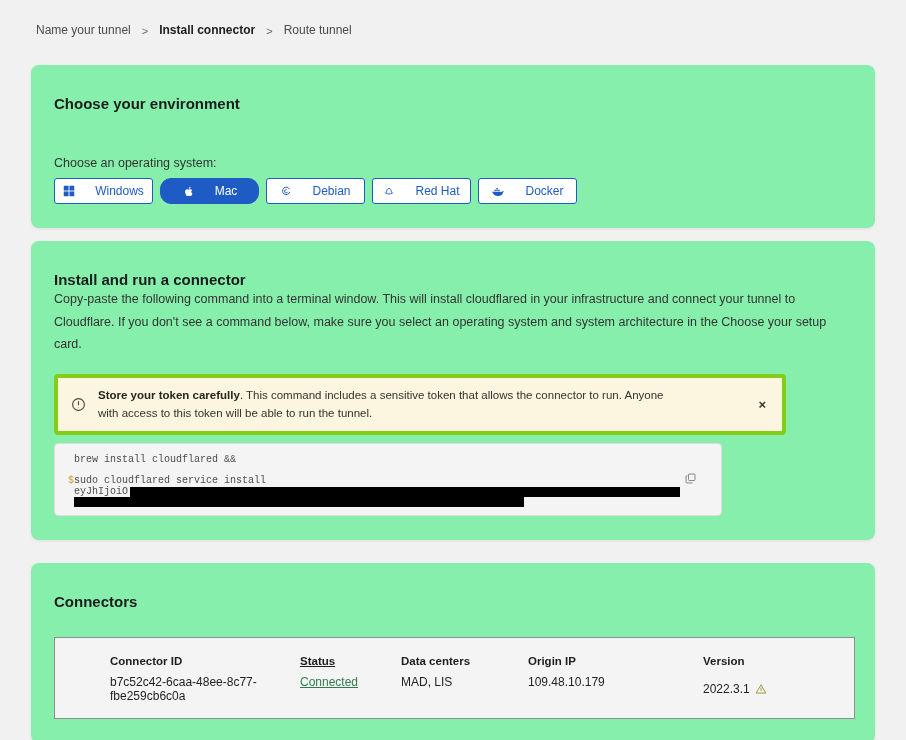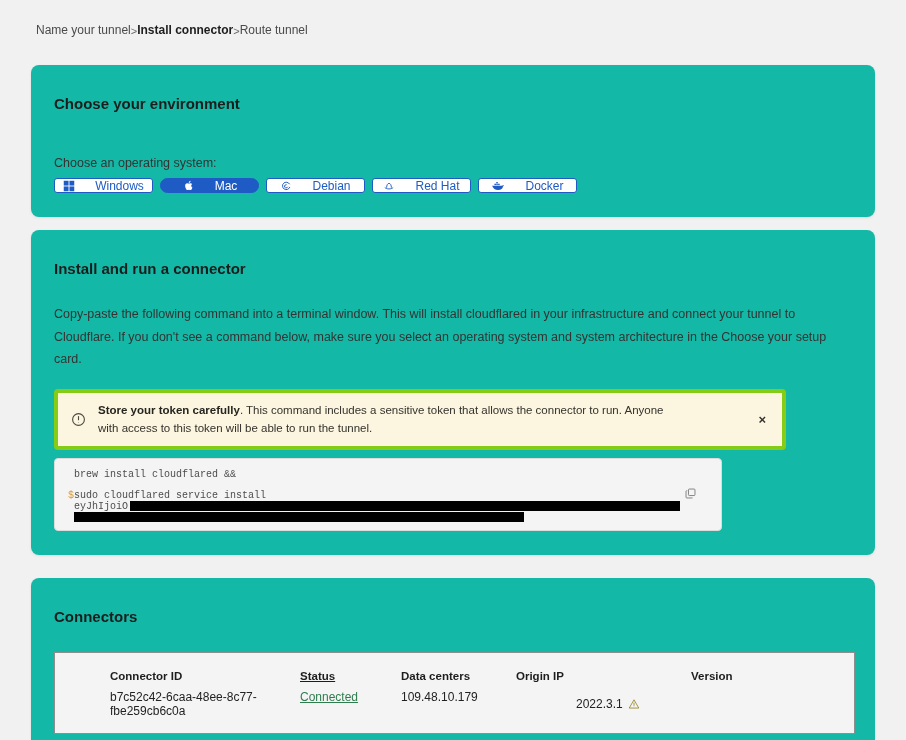--- a/index.html
+++ b/index.html
@@ -7,55 +7,55 @@
   body {
     font-family:"Liberation Sans", sans-serif;
     background:#f1f1f2;
     color:#222;
     overflow:hidden;
   }
   .page { width:906px; height:740px; position:relative; }
 
   
   .breadcrumb {
-    display:flex; align-items:flex-end; 
+    display:flex; align-items:flex-end; gap:11px;
     padding:23px 0 0 36px; font-size:12px; color:#4a4a4a;
   }
   .crumb { cursor:pointer; }
   .crumb.active { font-weight:bold; color:#1d1d1d; }
   .crumb-sep { color:#6b6b6b; font-size:11px; }
 
   
   .card {
-    background:#14b8a6; border-radius:8px;
+    background:#86efac; border-radius:8px;
     box-shadow:0 1px 3px rgba(0,0,0,.08);
     margin:0 31px; width:844px;
     padding:30px 24px 24px 23px;
   }
   .card-1 { margin-top:28px; }
   .card-2 { margin-top:13px; }
   .card-3 { margin-top:23px; }
   .card-title { font-size:15px; font-weight:bold; color:#1d1d1d; }
 
   
   .os-label { font-size:12.5px; color:#333; margin-top:44px; }
   .os-row { display:flex; gap:7px; margin-top:8px; }
   .os-btn {
-    width:99px; height:15px; border:1px solid #1e5bc4; border-radius:3px;
+    width:99px; height:26px; border:1px solid #1e5bc4; border-radius:3px;
     background:#fff; color:#1e5bc4; font-size:12px;
     display:flex; align-items:center; justify-content:center; gap:20px;
     cursor:pointer; font-family:"Liberation Sans", sans-serif;
   }
   .os-btn.selected { background:#1e5bc4; color:#fff;border-radius:11px; }
   .os-btn .ic { display:inline-flex; align-items:center; }
 
   
   .desc {
     font-size:12.5px; color:#333; line-height:1.8;
-    margin-top:26px; max-width:795px;
+    max-width:795px;
   }
   .warn-banner {
     width:732px; min-height:48px; margin-top:18px;
     background:#fcf5e0; border:4px solid #84cc16; border-radius:4px;
     display:flex; align-items:center; padding:8px 12px 8px 13px;
   }
   .warn-icon { color:#4b4b40; display:inline-flex; margin-right:12px; flex:none; }
   .warn-text { font-size:11.5px; color:#33332c; line-height:1.65; width:568px; }
   .warn-text b { color:#262620; }
   .warn-close {
@@ -63,21 +63,21 @@
     font-size:13px; font-weight:bold; color:#33332c; line-height:1; padding:2px 4px;
   }
   .code-block {
     position:relative; width:668px; height:73px; margin-top:8px;
     background:#f4f4f4; border:1px solid #dcdcdc; border-radius:4px;
     font-family:"Liberation Mono", monospace; font-size:10px; color:#4d4d4d;
   }
   .code-line { position:absolute; left:19px; white-space:nowrap; }
   .cl-1 { top:10px; }
   .cl-2 { top:31px; }
-  .cl-3 { top:42px; display:flex; }
+  .cl-3 { top:42px; display:flex; align-items:center; }
   .cl-4 { top:53px; }
   .code-prompt { position:absolute; left:13px; top:31px; color:#d9992e; }
   .redact { display:inline-block; background:#000; height:10px; }
   .redact-1 { width:550px; margin-left:2px; }
   .redact-2 { width:450px; margin-left:0; }
   .copy-btn {
     position:absolute; right:22px; top:26px; border:none; background:none;
     color:#777; cursor:pointer; display:inline-flex; padding:2px;
   }
 
@@ -85,21 +85,21 @@
   .conn-table {
     width:801px; margin-top:27px;
     background:#f4f4f4; border:1px solid #8e8e8e;
     padding:17px 0 15px 0;
   }
   .t-row { display:flex; font-size:12px; color:#222;justify-content:space-between; }
   .t-row + .t-row { margin-top:8px; }
   .t-head { font-weight:bold; font-size:11.5px; color:#1d1d1d; }
   .col-id { width:245px; padding-left:55px; flex:none; }
   .col-status { width:101px; flex:none;text-decoration:underline; }
-  .col-dc { width:115px; flex:none; }
+  .col-dc { width:127px; flex:none; }
   .col-ip { width:175px; flex:none; }
   .col-ver { flex:1; display:flex; align-items:center; gap:5px; }
   .status-connected { color:#2f7d4f; }
   .warn-tri { display:inline-flex; }
 </style>
 </head>
 <body>
 
 <div class="page">
 
@@ -214,20 +214,21 @@
       <div class="t-row t-head">
         <span class="col-id">Connector ID</span>
         <span class="col-status">Status</span>
         <span class="col-dc">Data centers</span>
         <span class="col-ip">Origin IP</span>
         <span class="col-ver">Version</span>
       </div>
       <div class="t-row">
         <span class="col-id">b7c52c42-6caa-48ee-8c77-fbe259cb6c0a</span>
         <span class="col-status status-connected">Connected</span>
+        <span class="col-dc">MAD, LIS</span>
         <span class="col-ip">109.48.10.179</span>
         <span class="col-ver">
           <span>2022.3.1</span>
           <span class="warn-tri">
             <svg viewBox="0 0 16 16" width="12" height="12" fill="none" stroke="#9a8c2f" stroke-width="1.2" stroke-linejoin="round">
                 <path d="M8 2.4L14.4 13.4h-12.8z"></path>
                 <line x1="8" y1="6.6" x2="8" y2="9.9" stroke-linecap="round"></line>
                 <circle cx="8" cy="11.6" r="0.35" fill="#9a8c2f" stroke="none"></circle>
               </svg>
           </span>

